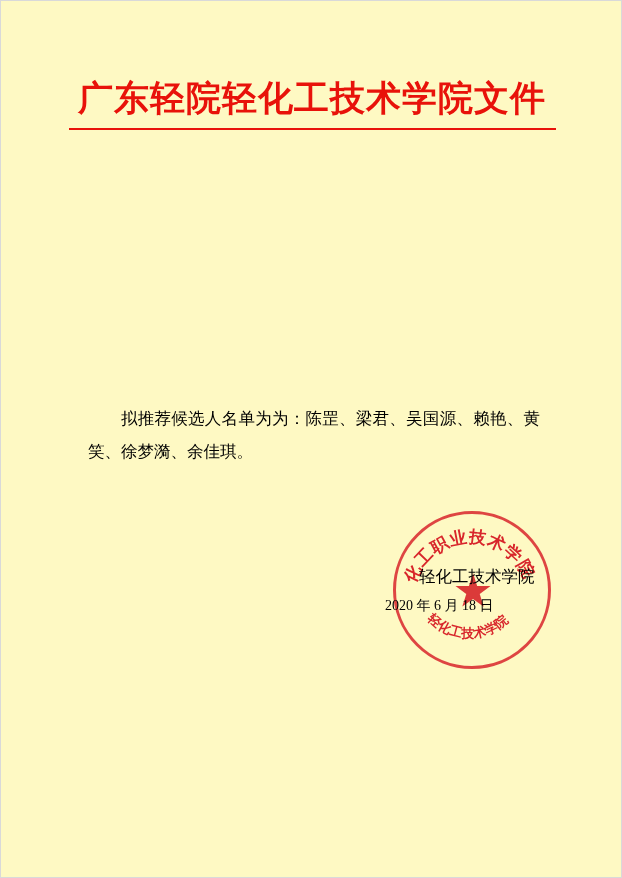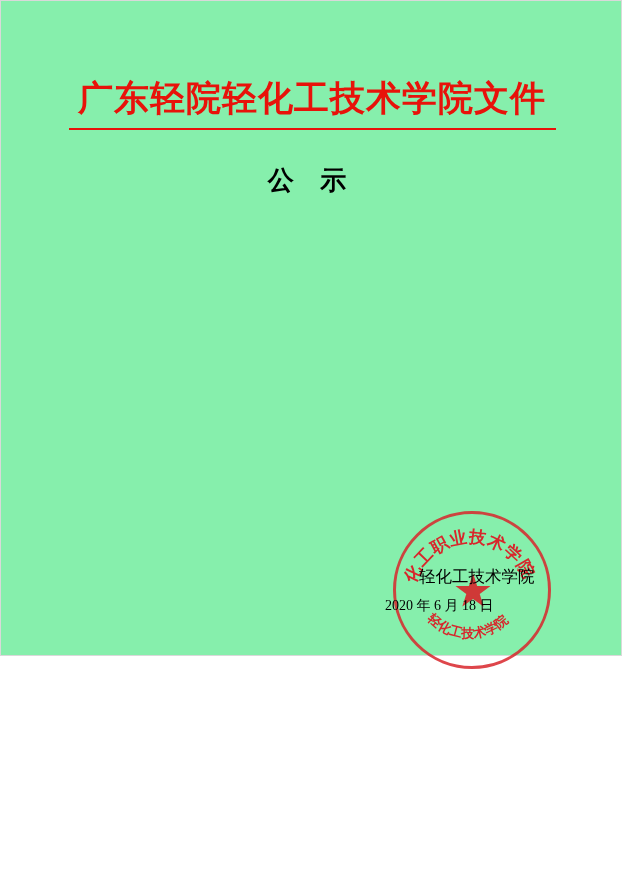--- a/index.html
+++ b/index.html
@@ -9,24 +9,24 @@
   body {
     width: 622px;
     height: 878px;
     background: #ffffff;
     font-family: "Liberation Serif", serif;
     overflow: hidden;
   }
   .page {
     position: relative;
     width: 622px;
-    height: 656px;
+    height: 878px;
     box-sizing: border-box;
     border: 1px solid #d9d9d9;
-    background: #86efac;
+    background: #fef9c3;
   }
   .doc-title {
     position: absolute;
     top: 74px;
     left: 0;
     width: 622px;
     text-align: center;
     color: #e8120a;
     font-family: "Liberation Serif", serif;
     font-weight: bold;
@@ -143,23 +143,25 @@
 </style>
 </head>
 <body>
 
 <div class="page">
 
   <div class="doc-title">广东轻院轻化工技术学院文件</div>
 
   <div class="title-rule"></div>
 
-  <div class="notice-heading">公 示</div>
 
 
+  <div class="body-block p2">
+    <span class="indent">拟推荐候选人名单为为：陈罡、梁君、吴国源、赖艳、黄笑、徐梦漪、余佳琪。</span>
+  </div>
 
   <div class="stamp-wrap">
     <div class="stamp"></div>
     <svg class="stamp-arc" viewBox="0 0 152 152">
       <defs>
         <path id="arcpath" d="M 20,82 A 58,58 0 0 1 132,70"></path>
       </defs>
       <text>
         <textPath href="#arcpath" startOffset="6%">化工职业技术学院</textPath>
       </text>

